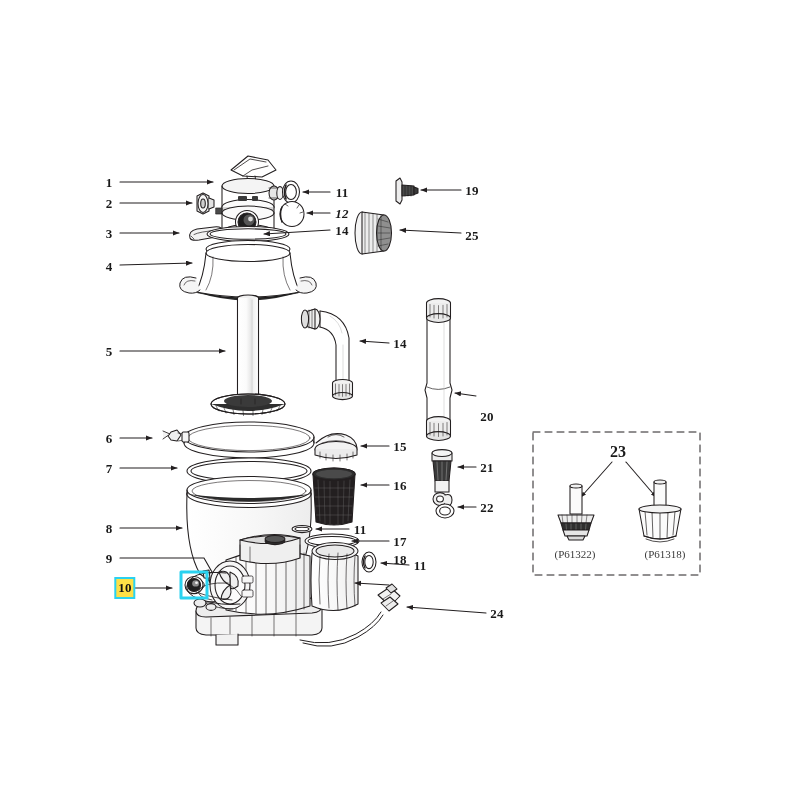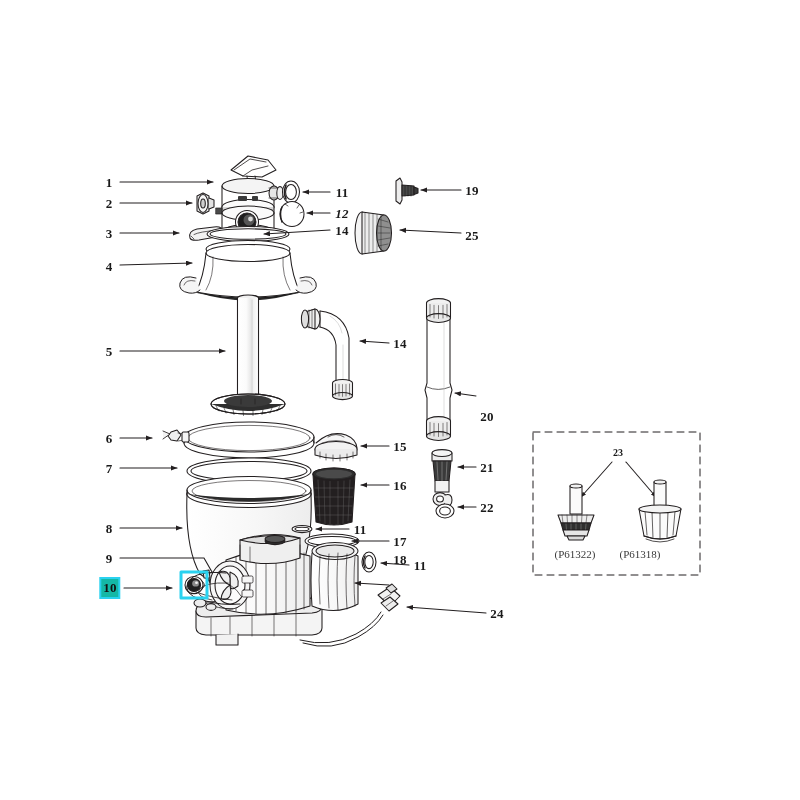--- a/index.html
+++ b/index.html
@@ -28,38 +28,39 @@
     font-family: "Liberation Serif", "DejaVu Serif", serif;
     font-weight: bold;
     font-size: 13px;
     color: #1a1a1a;
     line-height: 1;
     white-space: nowrap;
     transform: translate(-50%, -50%);
     letter-spacing: 0.2px;
   }
   .callout.hl {
-    background: #14b8a6;
+    background: #fde047;
     color: #111111;
     padding: 2px 2px 3px 2px;
     box-shadow: 0 0 0 2px #2ad2f0;
+    margin-left: 15px;
   }
   .partcode {
     position: absolute;
     font-family: "Liberation Serif", "DejaVu Serif", serif;
     font-size: 11px;
     color: #3a3a3a;
     white-space: nowrap;
     transform: translate(-50%, -50%);
   }
   .boxnum {
     position: absolute;
     font-family: "Liberation Serif", "DejaVu Serif", serif;
     font-weight: bold;
-    font-size: 10px;
+    font-size: 16px;
     color: #1a1a1a;
     transform: translate(-50%, -50%);
   }
 </style>
 </head>
 <body>
 
 <div id="sheet">
 
   <svg id="artboard" viewBox="0 0 800 800" xmlns="http://www.w3.org/2000/svg">
@@ -583,16 +584,16 @@
       <div class="callout" style="left: 472px; top: 235px;">25</div>
       <div class="callout" style="left: 487px; top: 396px; margin-top: 20px;">20</div>
       <div class="callout" style="left: 487px; top: 467px;">21</div>
       <div class="callout" style="left: 487px; top: 507px;">22</div>
       <div class="callout" style="left: 497px; top: 613px; text-align: center;">24</div>
     </div>
 
   <div id="inset-layer">
       <div class="boxnum" style="left: 618px; top: 452px;">23</div>
       <div class="partcode" style="left: 575px; top: 554px;">(P61322)</div>
-      <div class="partcode" style="left: 640px; top: 554px;">(P61318)</div>
+      <div class="partcode" style="left: 665px; top: 554px;">(P61318)</div>
     </div>
 
 </div>
 
 </body></html>

